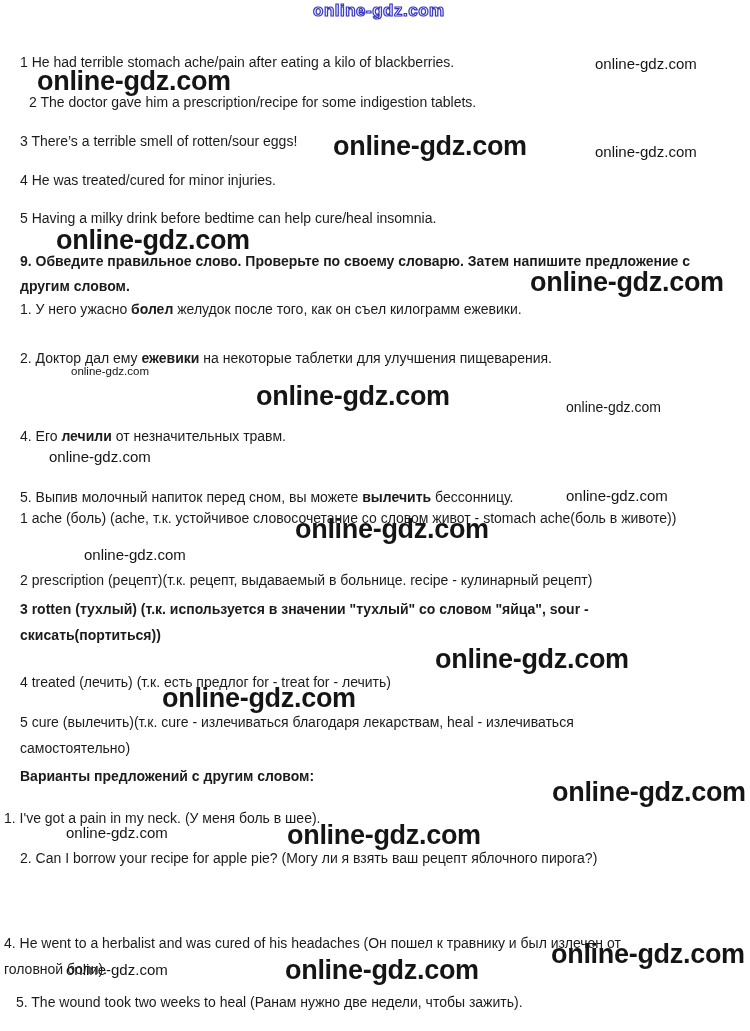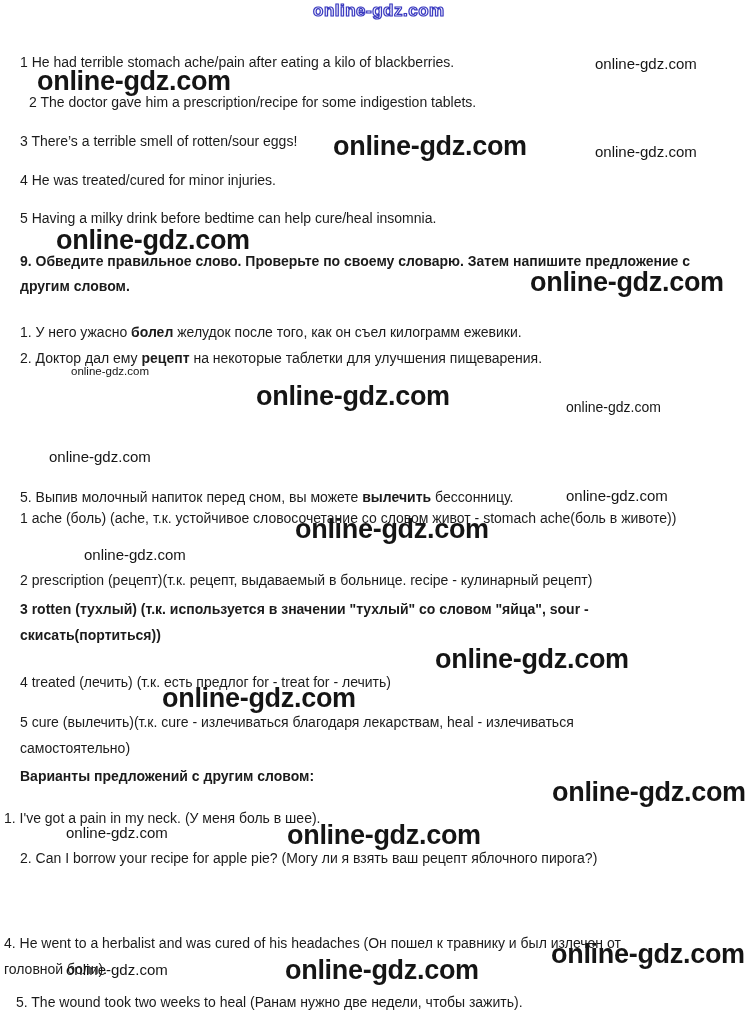--- a/index.html
+++ b/index.html
@@ -36,22 +36,23 @@
 
   <div class="wm wm-sm" style="left:595px; top:55px;">online-gdz.com</div>
   <div class="wm wm-lg" style="left:37px;  top:66px;">online-gdz.com</div>
   <div class="wm wm-lg" style="left:333px; top:131px;">online-gdz.com</div>
   <div class="wm wm-sm" style="left:595px; top:143px;">online-gdz.com</div>
   <div class="wm wm-lg" style="left:56px;  top:225px;">online-gdz.com</div>
 
   <div class="par b" style="left:20px; top:249px; width:716px; line-height:25px;">9. Обведите правильное слово. Проверьте по своему словарю. Затем напишите предложение с другим словом.</div>
   <div class="wm wm-lg" style="left:530px; top:267px;">online-gdz.com</div>
 
-  <div class="line" style="left:20px; top:323px;"><span>1. У него ужасно </span><span class="b">болел</span><span> желудок после того, как он съел килограмм ежевики.</span></div>
-  <div class="line" style="left:20px; top:349px;"><span>2. Доктор дал ему </span><span class="b">рецепт</span><span> на некоторые таблетки для улучшения пищеварения.</span></div>
+  <div class="line" style="left:20px; top:300px;"><span>1. У него ужасно </span><span class="b">болел</span><span> желудок после того, как он съел килограмм ежевики.</span></div>
+  <div class="line" style="left:20px; top:349px;"><span>2. Доктор дал ему </span><span class="b">ежевики</span><span> на некоторые таблетки для улучшения пищеварения.</span></div>
+  <div class="line" style="left:20px; top:427px;"><span>4. Его </span><span class="b">лечили</span><span> от незначительных травм.</span></div>
   <div class="line" style="left:20px; top:467px;margin-top:21px;"><span>5. Выпив молочный напиток перед сном, вы можете </span><span class="b">вылечить</span><span> бессонницу.</span></div>
 
   <div class="wm wm-xs" style="left:71px;  top:365px;">online-gdz.com</div>
   <div class="wm wm-lg" style="left:256px; top:381px;">online-gdz.com</div>
   <div class="wm wm-md" style="left:566px; top:399px;">online-gdz.com</div>
   <div class="wm wm-sm" style="left:49px;  top:448px;">online-gdz.com</div>
   <div class="wm wm-sm" style="left:566px; top:487px;">online-gdz.com</div>
 
   <div class="par" style="left:20px; top:505px; width:660px;">1 ache (боль) (ache, т.к. устойчивое словосочетание со словом живот - stomach ache(боль в животе))</div>
   <div class="par" style="left:20px; top:567px; width:700px;">2 prescription (рецепт)(т.к. рецепт, выдаваемый в больнице. recipe - кулинарный рецепт)</div>

